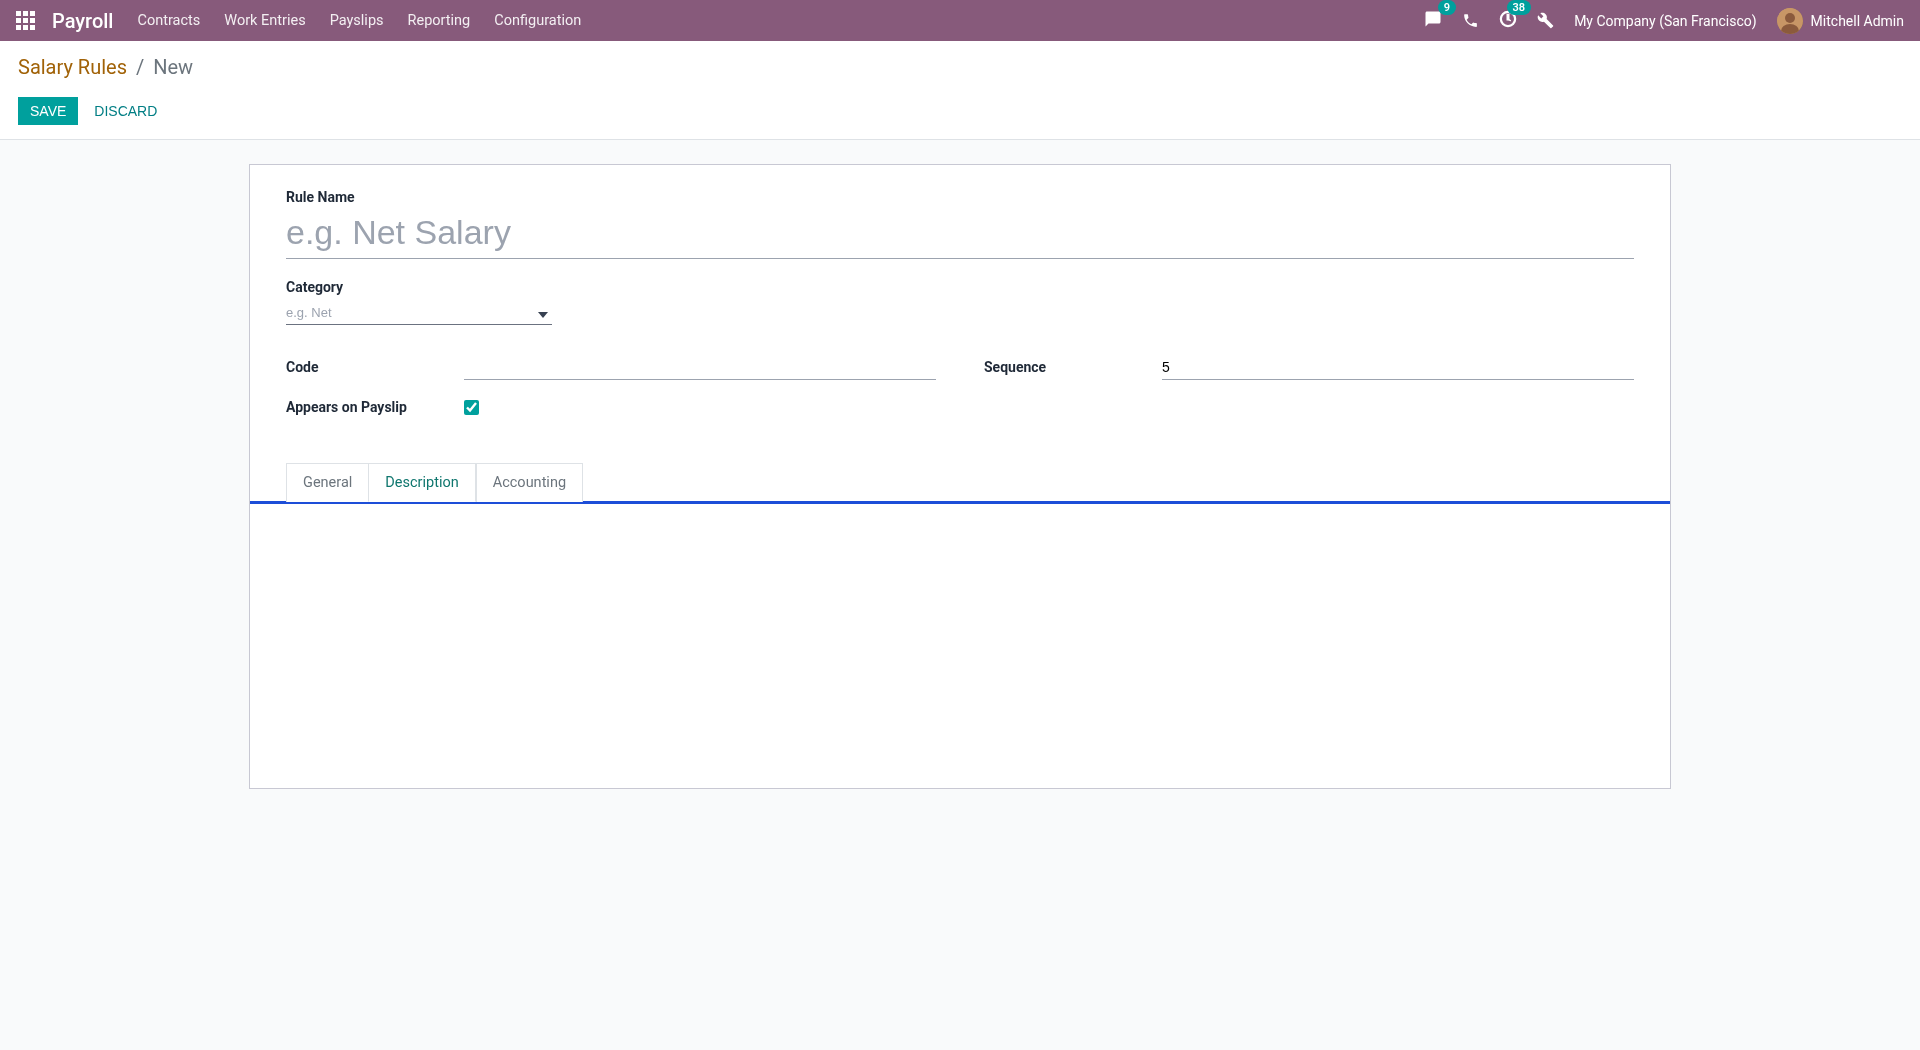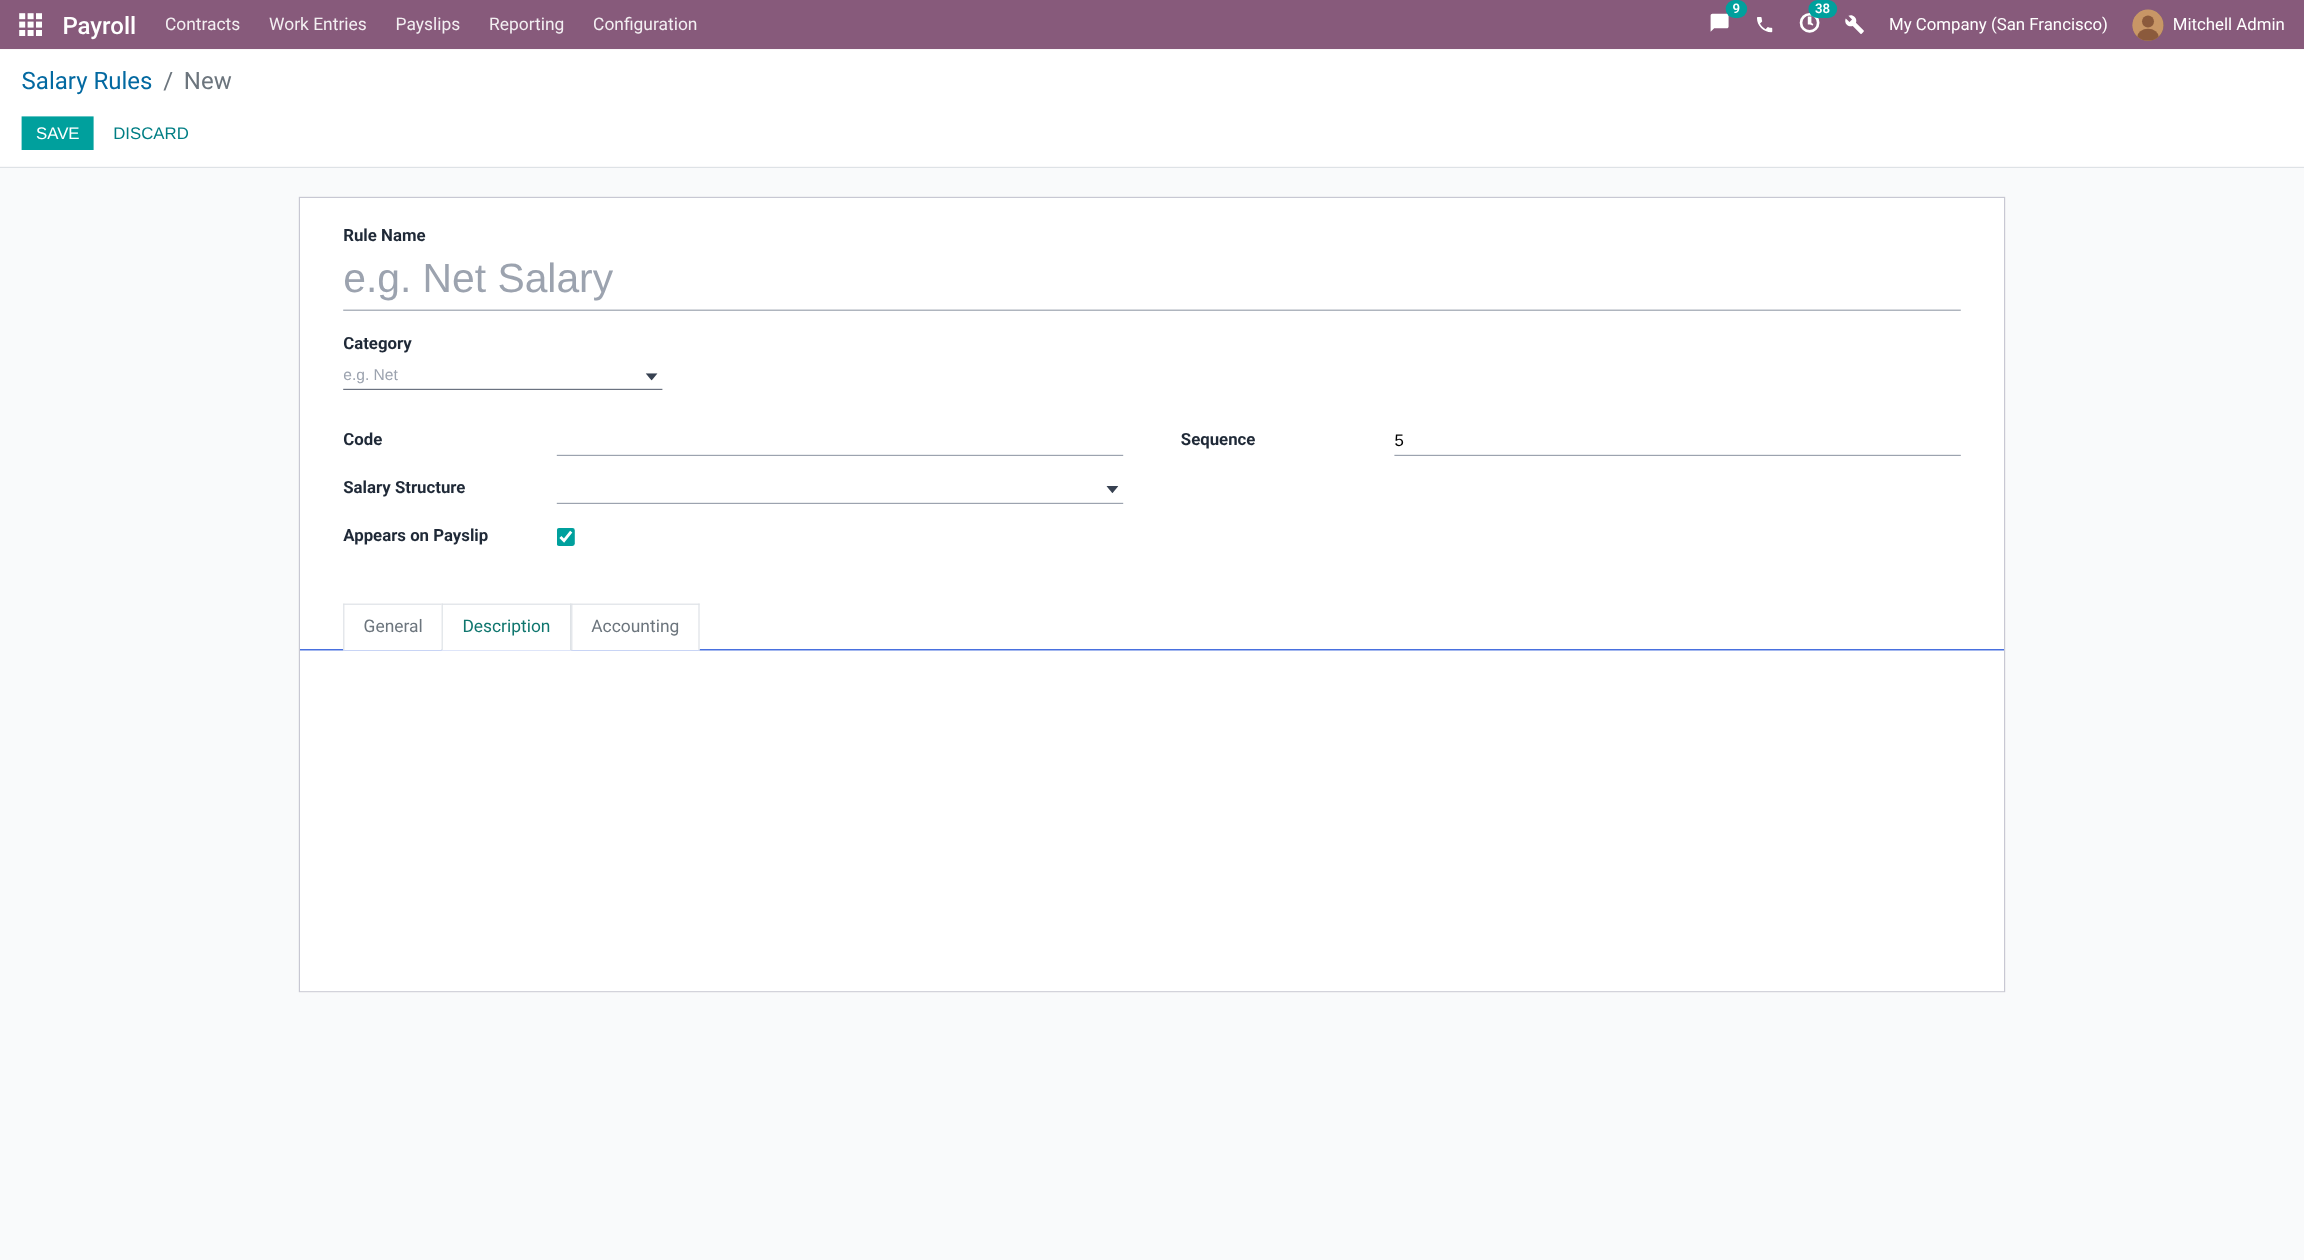--- a/index.html
+++ b/index.html
@@ -19,21 +19,21 @@
 .badge { position: absolute; top: -10px; right: -14px; background: #00a09d; color: #fff; font-size: 11px; padding: 1px 6px; border-radius: 10px; font-weight: 600; min-width: 18px; text-align: center; }
 .nav-icon { cursor: pointer; display: flex; align-items: center; }
 .company { cursor: pointer; font-size: 14px; }
 .user-menu { display: flex; align-items: center; gap: 8px; cursor: pointer; }
 .avatar { width: 26px; height: 26px; border-radius: 50%; background: linear-gradient(135deg,#d4a373,#8b6f47); display: flex; align-items: center; justify-content: center; overflow: hidden; }
 .avatar svg { width: 100%; height: 100%; }
 
 
 .control-panel { background: #fff; border-bottom: 1px solid #dee2e6; padding: 12px 18px 14px; }
 .breadcrumb { font-size: 20px; margin-bottom: 18px; margin-top: 2px; }
-.breadcrumb-link { color: #0369a1; cursor: pointer; }
+.breadcrumb-link { color: #a16207; cursor: pointer; }
 .breadcrumb-sep { color: #6c757d; margin: 0 4px; }
 .breadcrumb-current { color: #6c757d; }
 .actions { display: flex; gap: 4px; }
 .btn { padding: 6px 12px; font-size: 14px; border: none; cursor: pointer; font-weight: 500; text-transform: uppercase; border-radius: 0; }
 .btn-primary { background: #00a09d; color: #fff; }
 .btn-link { background: transparent; color: #017e84; }
 
 
 .content { padding: 24px 0 0 0; display: flex; justify-content: center; }
 .sheet { background: #fff; border: 1px solid #c8c8d3; width: 1422px; padding: 24px 36px; }
@@ -51,21 +51,21 @@
 .form-row .field-label { width: 178px; margin-bottom: 0; font-weight: 700; font-size: 14px; }
 .input-std { flex: 1; border: none; border-bottom: 1px solid #9ca3af; padding: 4px 0; font-size: 14px; background: transparent; }
 .select-wrapper { flex: 1; position: relative; }
 .select-std { width: 100%; border: none; border-bottom: 1px solid #9ca3af; padding: 4px 20px 4px 0; font-size: 14px; background: transparent; }
 .checkbox { width: 15px; height: 15px; cursor: pointer; accent-color: #00a09d; }
 .toggle { width: 36px; height: 22px; background: #00a09d; border-radius: 11px; position: relative; cursor: pointer; }
 .toggle-knob { position: absolute; right: 3px; top: 3px; width: 16px; height: 16px; background: #fff; border-radius: 50%; display: flex; align-items: center; justify-content: center; }
 .toggle-knob svg { width: 10px; height: 10px; }
 
 
-.tabs { display: flex; border-bottom: 1px solid #1d4ed8; margin-left: -36px; margin-right: -36px; padding-left: 36px; margin-top: 30px; }
+.tabs { display: flex; border-bottom: 3px solid #1d4ed8; margin-left: -36px; margin-right: -36px; padding-left: 36px; margin-top: 30px; }
 .tab { padding: 10px 16px; border: 1px solid transparent; cursor: pointer; color: #6c757d; font-size: 14.5px; background: #fff; margin-bottom: -1px; }
 .tab.active { border: 1px solid #dee2e6; border-bottom-color: #fff; color: #0f766e; }
 .tab:not(.active) { border: 1px solid #dee2e6; border-bottom: none; background: #fff; }
 .tab:first-child { border-right: none; }
 .tab:nth-child(2).active { border-left: 1px solid #dee2e6; border-right: 1px solid #dee2e6; }
 .tab-content { min-height: 260px; }
 </style>
 </head>
 <body>
 
@@ -162,31 +162,20 @@
       </div>
     </div>
 
     <div class="form-columns">
       <div class="form-col">
         <div class="form-row">
           <label class="field-label">Code</label>
           <input class="input-std" type="text" value="" style="">
         </div>
         <div class="form-row">
-          <label class="field-label">Salary Structure</label>
-          <div class="select-wrapper">
-            <input class="select-std" type="text" value="" style="">
-            <span class="caret-icon">
-              <svg width="10" height="6" viewBox="0 0 10 6">
-                  <path d="M0 0l5 6 5-6z" fill="#374151"></path>
-                </svg>
-            </span>
-          </div>
-        </div>
-        <div class="form-row">
           <label class="field-label">Appears on Payslip</label>
           <input type="checkbox" class="checkbox" checked="" style="">
         </div>
       </div>
       <div class="form-col">
         <div class="form-row">
           <label class="field-label">Sequence</label>
           <input class="input-std" type="text" value="5" style="">
         </div>
       </div>

